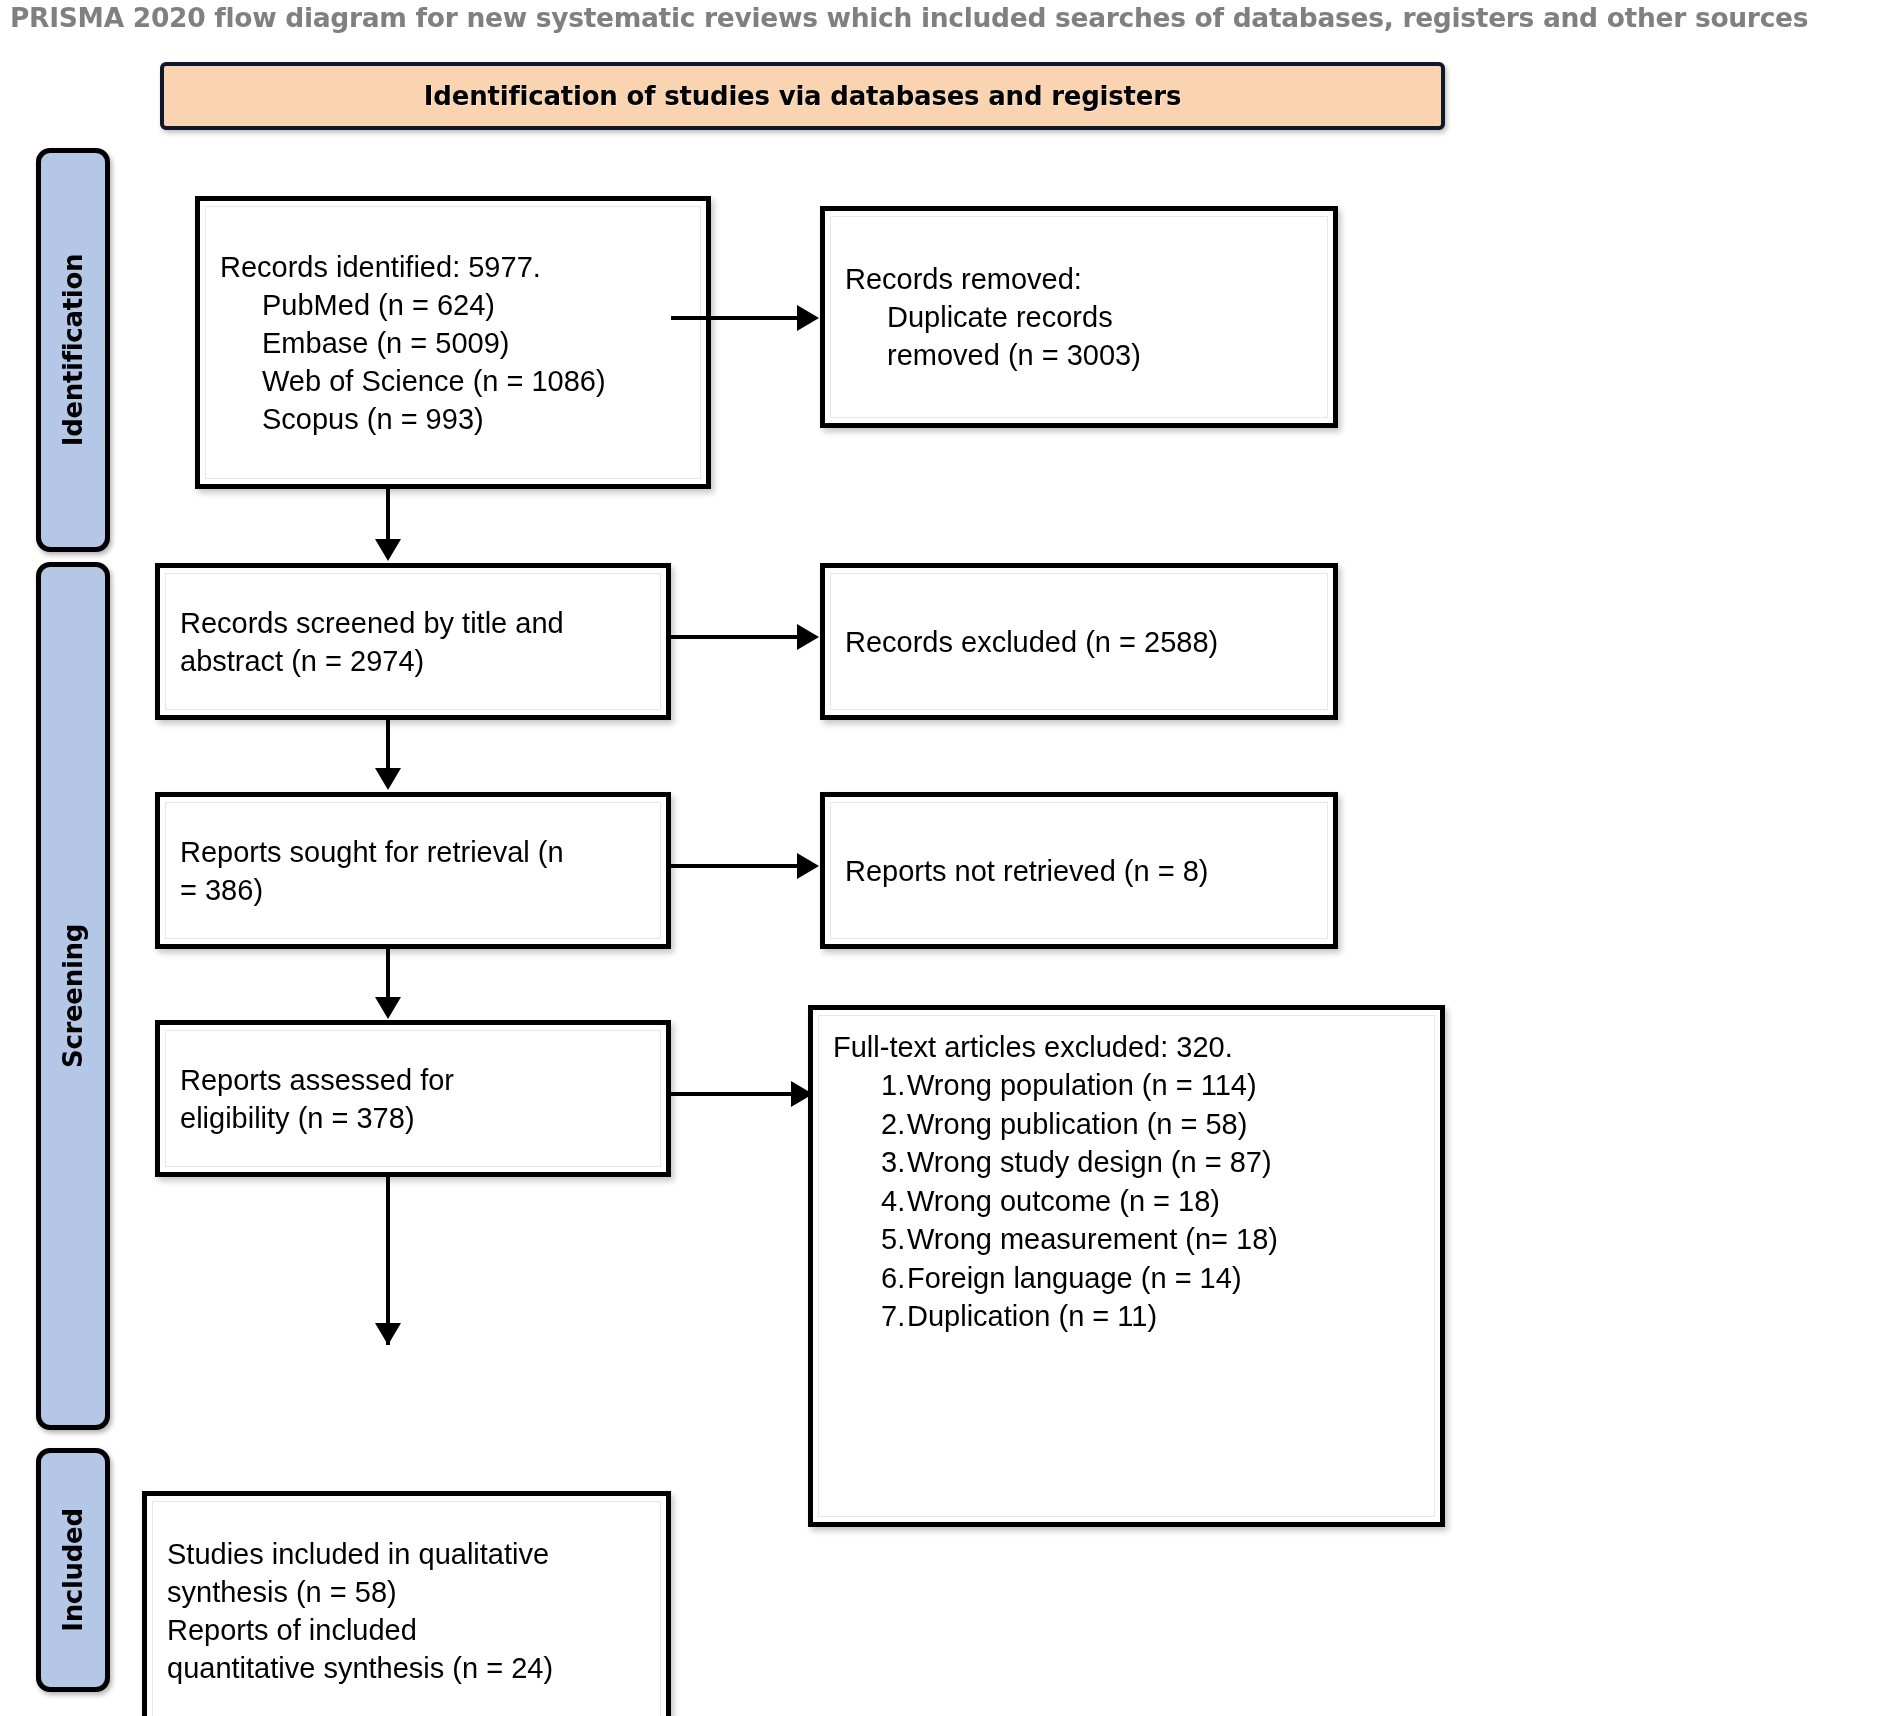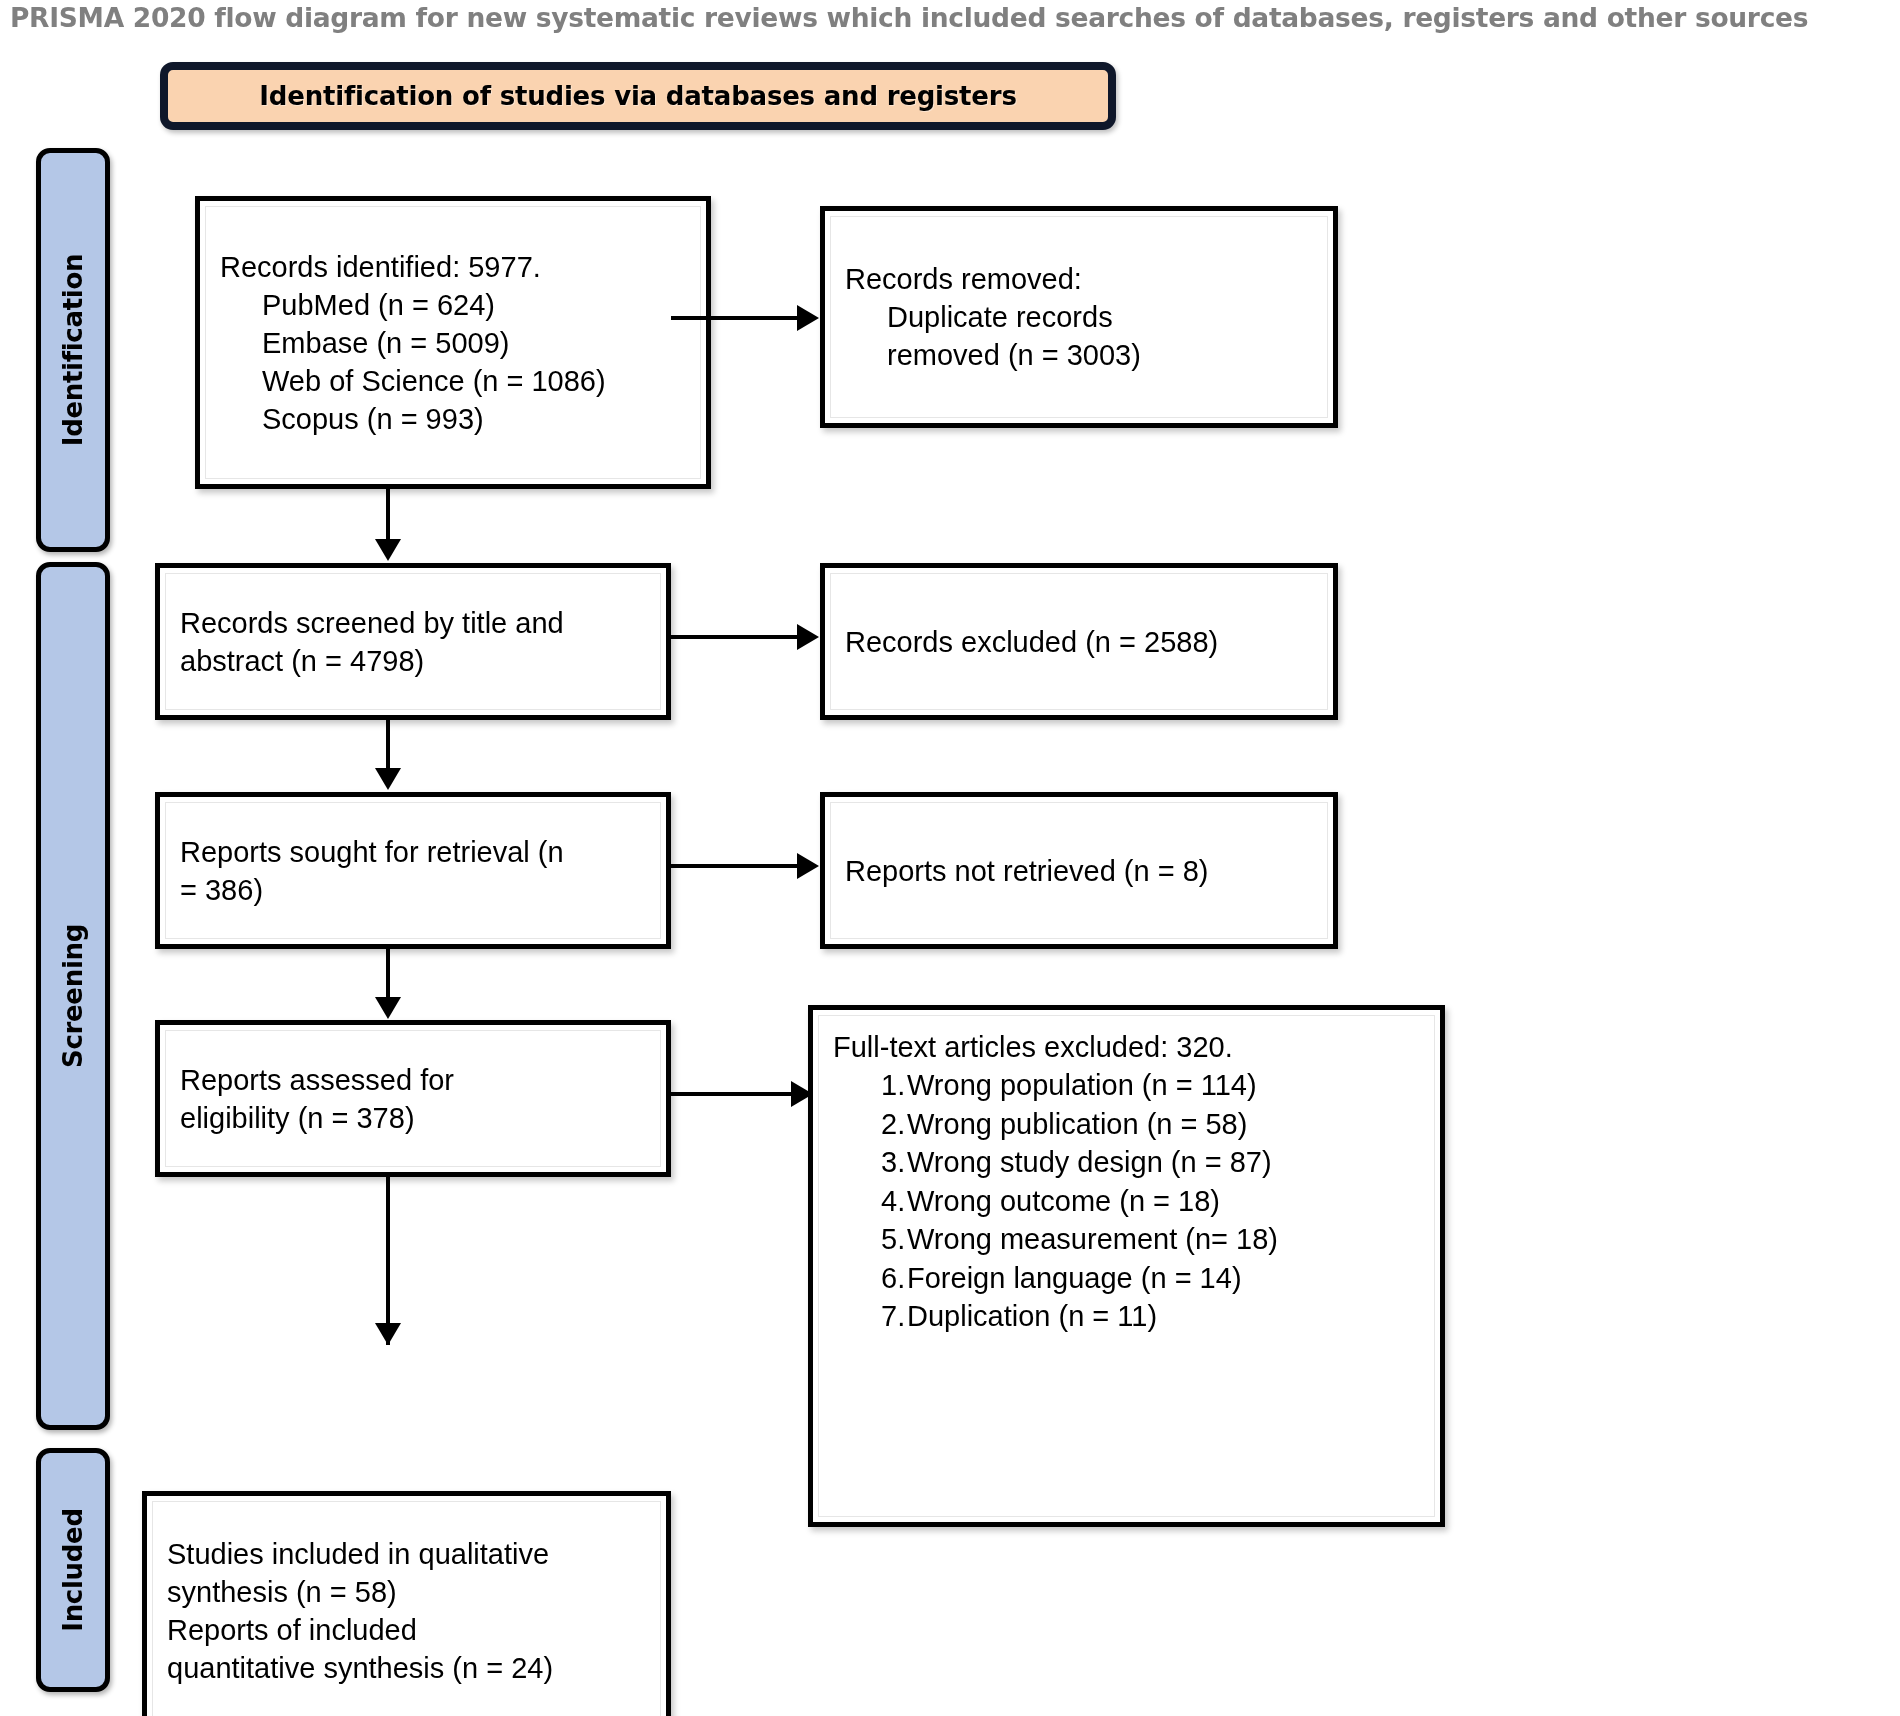--- a/index.html
+++ b/index.html
@@ -19,24 +19,24 @@
     font-weight:bold;
     font-size:26.5px;
     letter-spacing:-0.3px;
     color:#808080;
     white-space:nowrap;
   }
 
   
   .banner{
     position:absolute;
-    left:160px;top:62px;width:956px;height:68px;
+    left:160px;top:62px;width:1285px;height:68px;
     background:#fad3b0;
-    border:8px solid #0f172a;
-    border-radius:13px;
+    border:4px solid #0f172a;
+    border-radius:6px;
     box-sizing:border-box;
     display:flex;align-items:center;justify-content:center;
     box-shadow:2px 3px 5px rgba(0,0,0,.25);
   }
   .banner span{
     font-family:"DejaVu Sans", sans-serif;
     font-weight:bold;
     font-size:26px;
     color:#000;
     letter-spacing:-0.2px;
@@ -160,21 +160,21 @@
       <div class="txt ind1">removed (n = 3003)</div>
     </div>
   </div>
 
   <div class="vline" style="left:386px;top:489px;height:52px;"></div>
   <div class="arrow-d" style="left:375px;top:539px;"></div>
 
   <div class="box" style="left:155px;top:563px;width:516px;height:157px;">
     <div class="inner">
       <div class="txt">Records screened by title and</div>
-      <div class="txt">abstract (n = 4798)</div>
+      <div class="txt">abstract (n = 2974)</div>
     </div>
   </div>
 
   <div class="hline" style="left:671px;top:635px;width:128px;"></div>
   <div class="arrow-r" style="left:797px;top:624px;"></div>
 
   <div class="box" style="left:820px;top:563px;width:518px;height:157px;">
     <div class="inner">
       <div class="txt">Records excluded (n = 2588)</div>
     </div>

